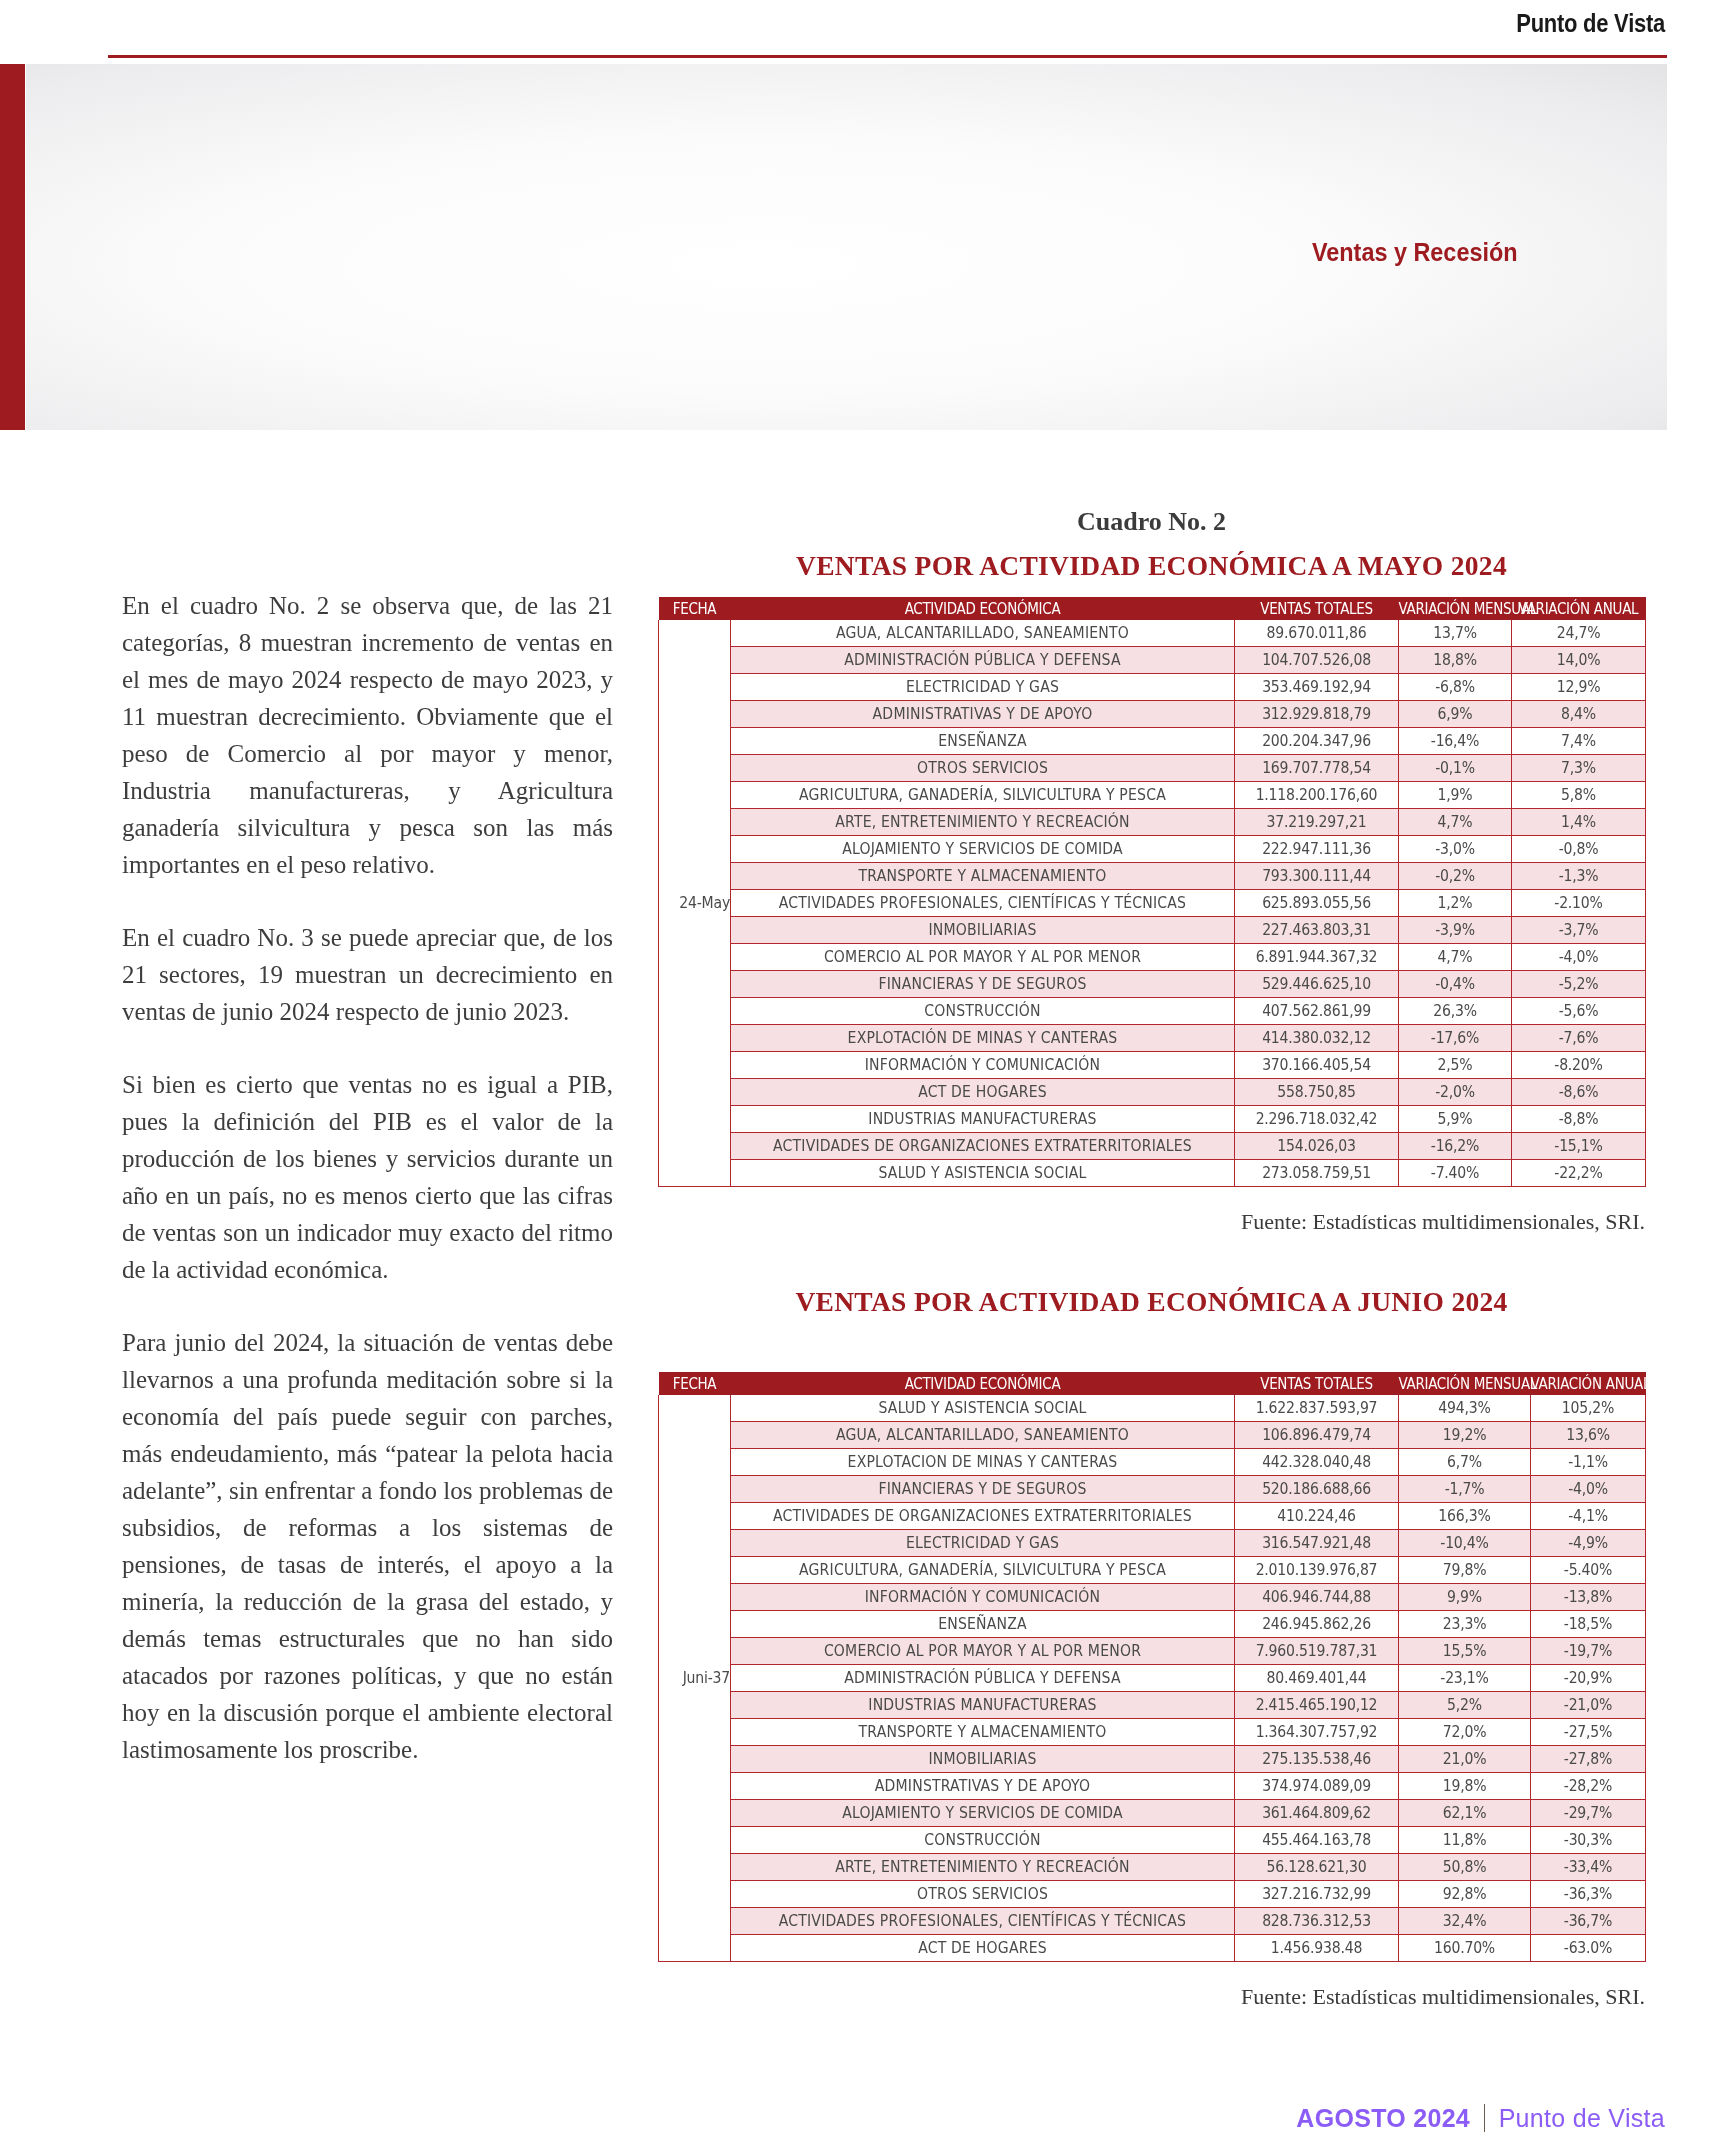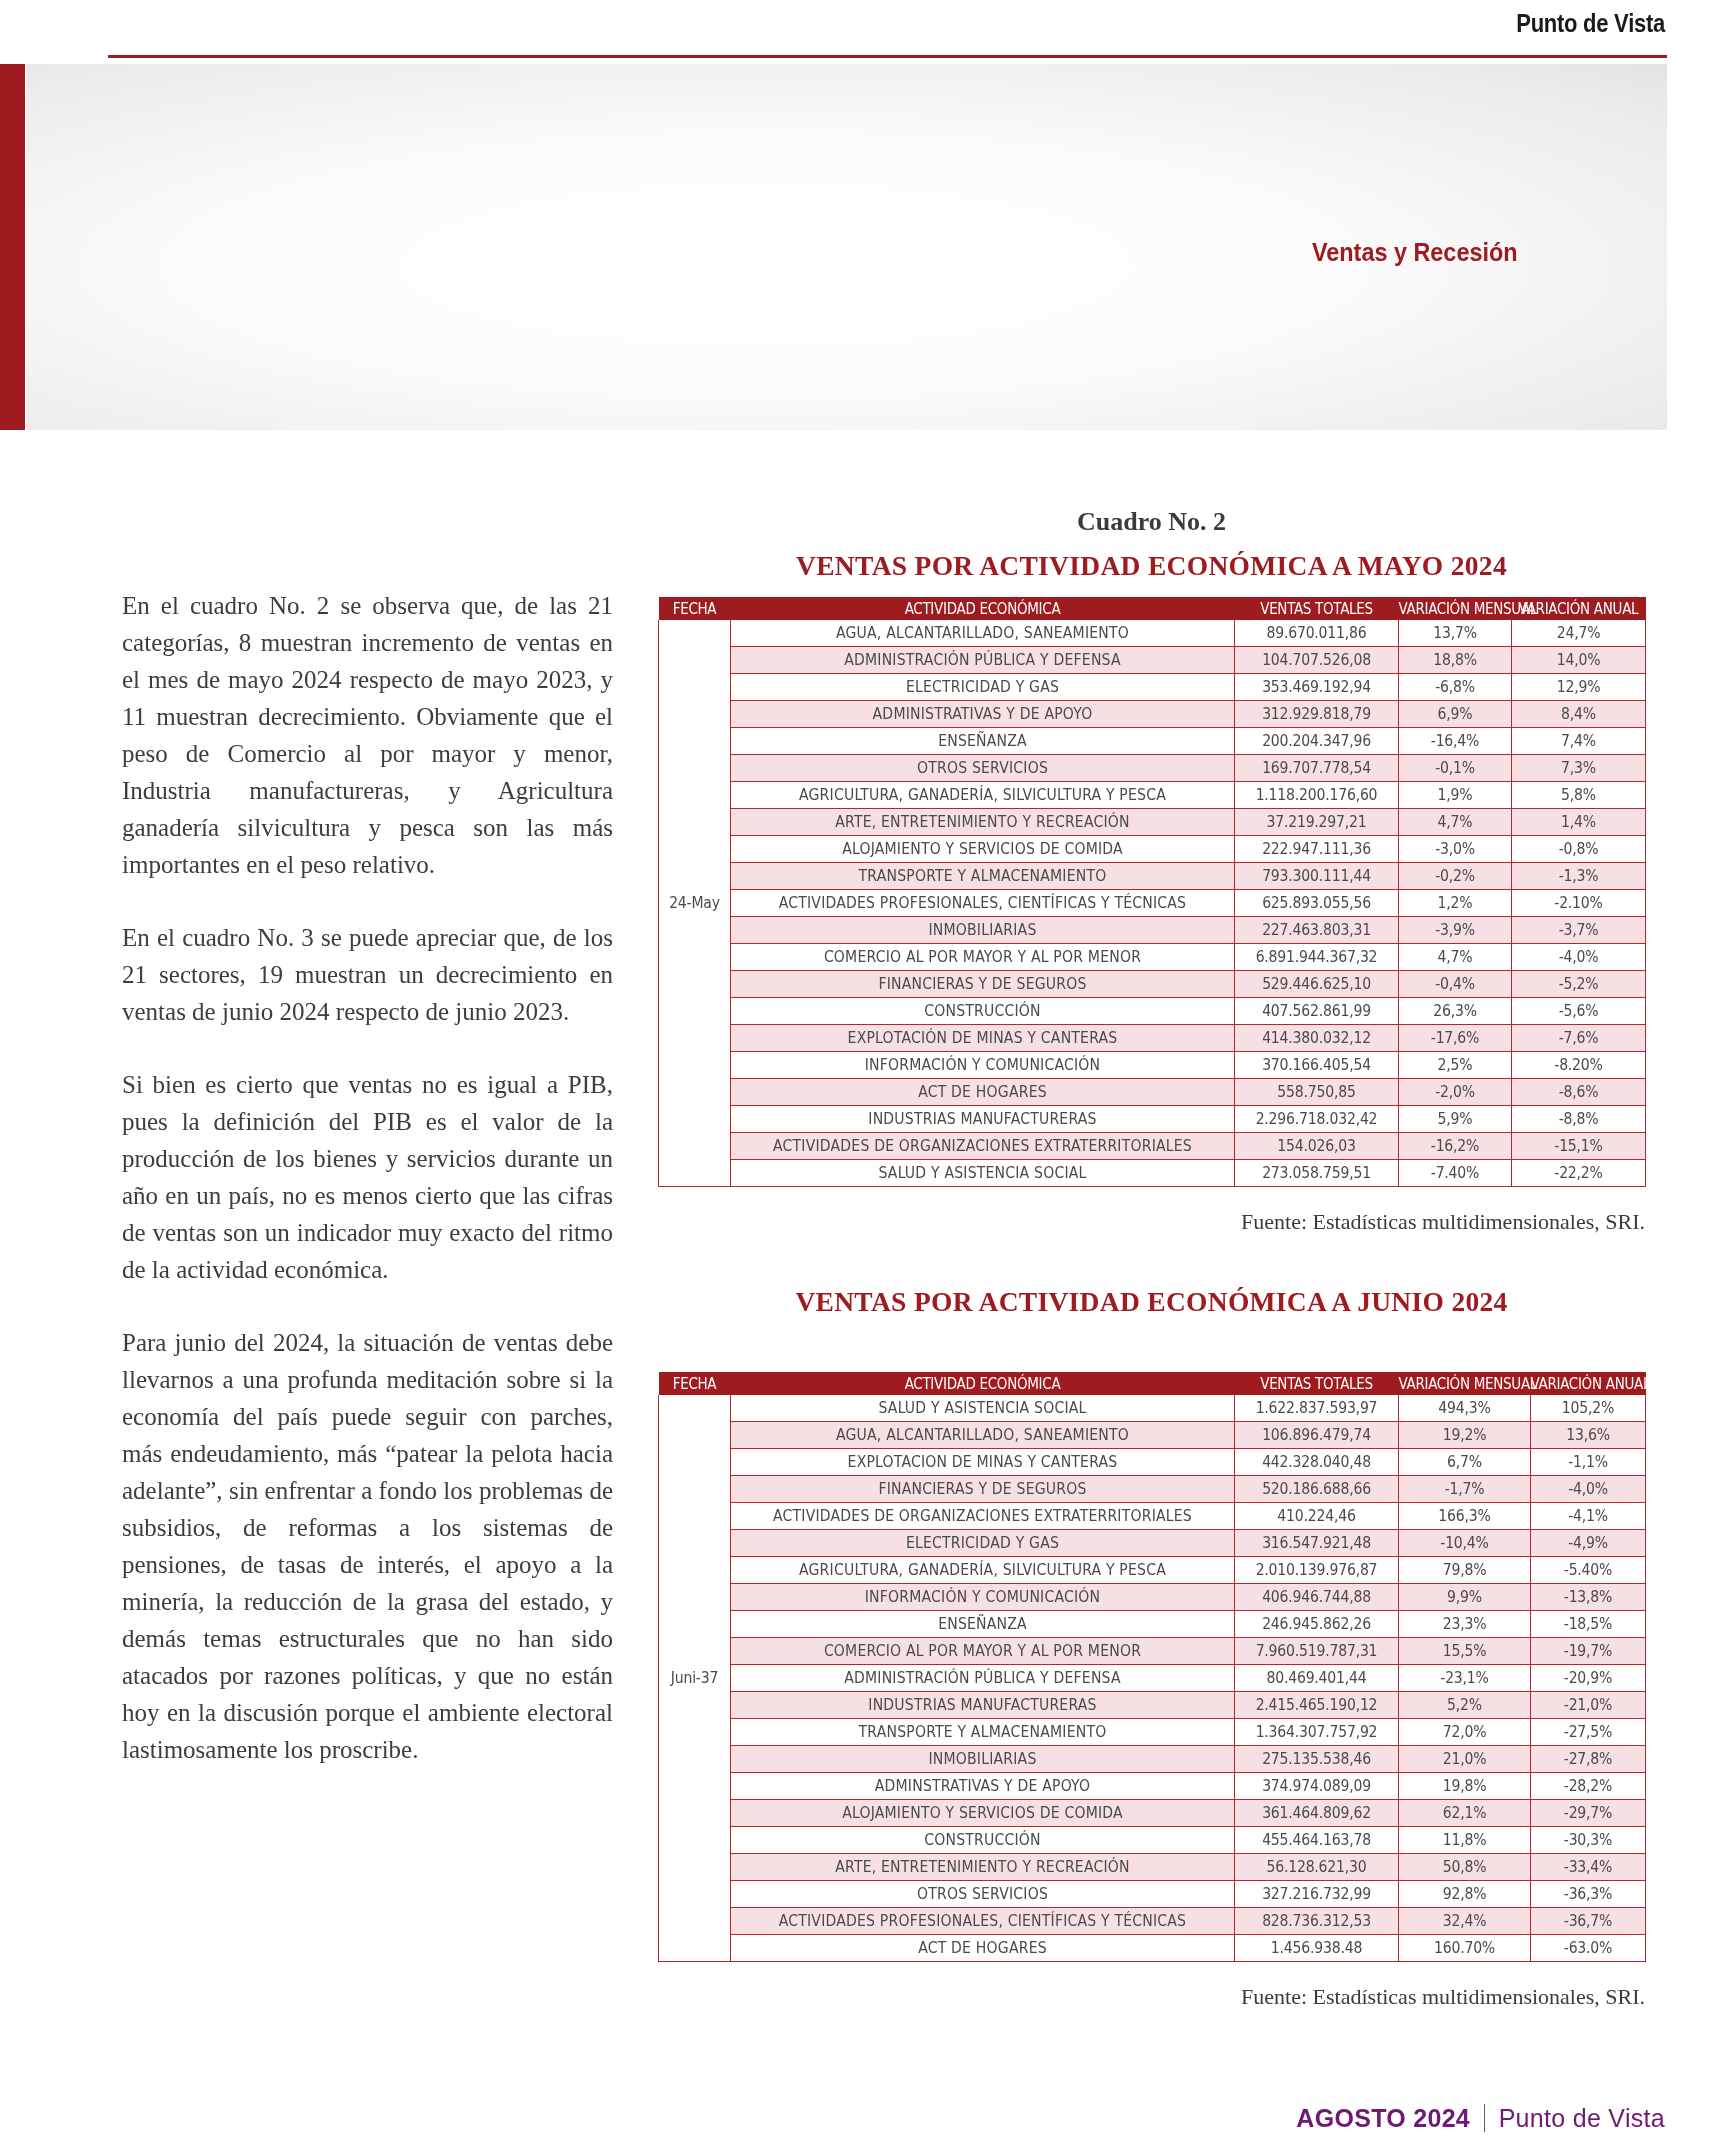--- a/index.html
+++ b/index.html
@@ -21,35 +21,35 @@
   .caption { position:absolute; left:658px; width:987px; text-align:center; font-family:"Liberation Serif", serif; }
   .caption .num { font-size:26px; font-weight:bold; color:#3b3b3b; line-height:35px; }
   .caption .ttl { font-size:27.5px; font-weight:bold; color:#9e1b20; line-height:37px; letter-spacing:0.3px;margin-top:8px; }
 
   .tbl { position:absolute; left:658px; width:987px; border-collapse:collapse; table-layout:fixed;
          font-family:"DejaVu Sans Condensed", "DejaVu Sans", sans-serif; }
   .tbl th { background:#9e1b20; color:#fff; font-weight:normal; font-size:15px; height:23px; padding:0;
             text-align:center; white-space:nowrap; letter-spacing:-0.3px; }
   .tbl td { height:26px; padding:0; text-align:center; font-size:15.6px; color:#4a4a4a; white-space:nowrap;
             border-bottom:1.2px solid #b3262c; border-left:0.9px solid #b3262c; letter-spacing:-0.2px; overflow:hidden; }
-  .tbl td.fecha { border-bottom:1.2px solid #b3262c; border-left:0.9px solid #b3262c; border-right:none; background:#fff; }
+  .tbl td.fecha { border-bottom:1.2px solid #b3262c; border-left:0.9px solid #b3262c; border-right:none; background:#fff;text-align:right; }
   .tbl td.last { border-right:0.9px solid #b3262c; }
   .tbl tr.alt td:not(.fecha) { background:#f6e0e3; }
   .tbl td.act { font-size:15.6px; letter-spacing:0.2px; }
   .tbl .c-fecha { width:72px; }
   .tbl .c-act { width:504px; }
   .tbl .c-ven { width:164px; }
   .tbl .c-men { width:113px; }
   .tbl .c-anu { width:134px; }
   #t3 .c-men { width:132px; }
   #t3 .c-anu { width:115px; }
 
   .source { position:absolute; right:89px; font-family:"Liberation Serif", serif; font-size:22px; color:#3b3b3b; }
 
-  .footer { position:absolute; bottom:7.5px; right:69px; font-size:25px; color:#701a75; white-space:nowrap;
+  .footer { position:absolute; bottom:7.5px; right:69px; font-size:25px; color:#8b5cf6; white-space:nowrap;
             font-family:"Liberation Sans", sans-serif; }
   .footer .month { font-weight:bold; letter-spacing:0.3px; }
   .footer .sep { display:inline-block; width:1.2px; height:27.5px; background:#6b5d52; margin:0 13.7px; vertical-align:-5px; }
   .footer .brand { font-weight:normal; letter-spacing:0.3px; }
 </style>
 </head>
 <body>
 
 <div class="top-brand">Punto de Vista</div>
 <div class="top-rule"></div>

